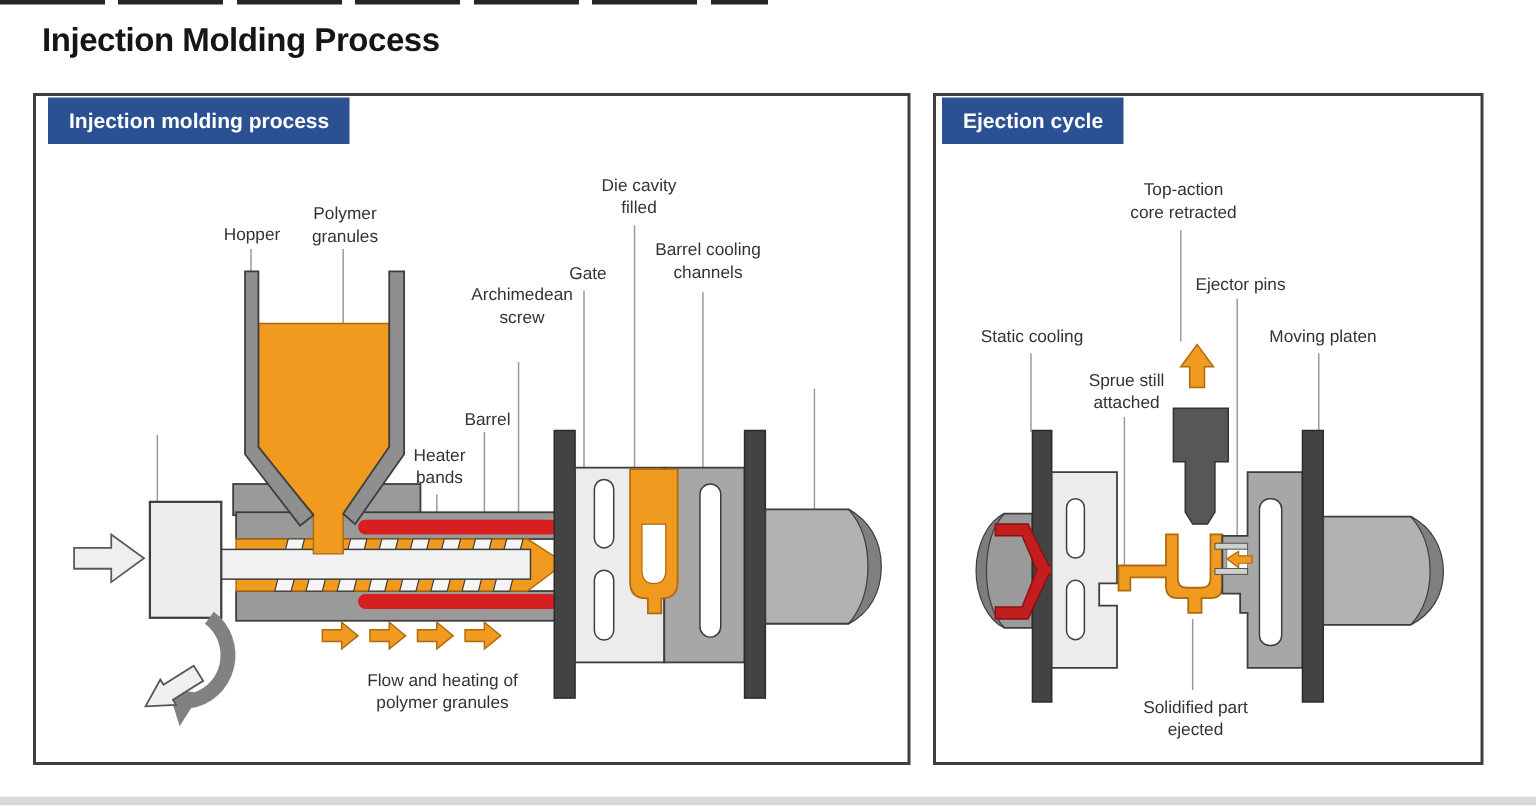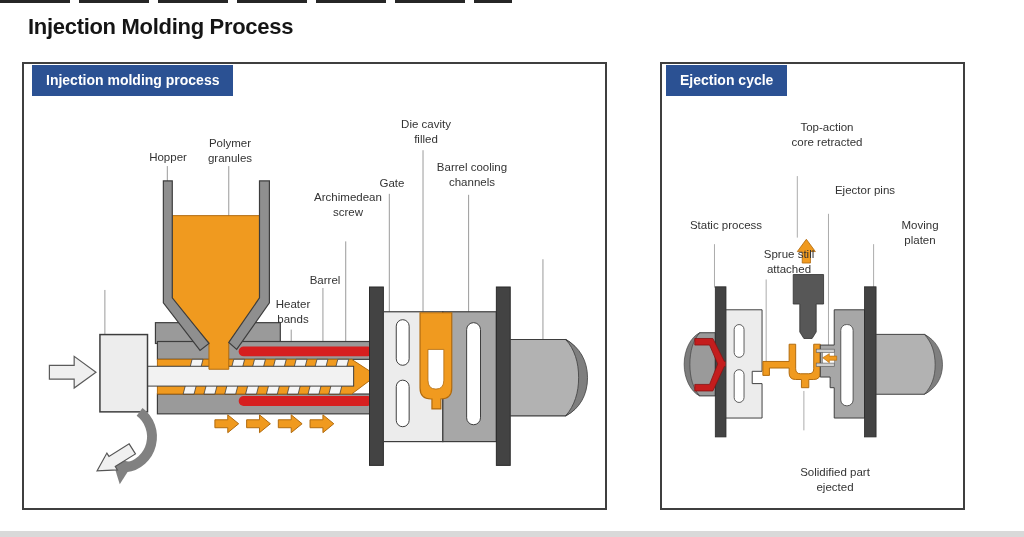--- a/index.html
+++ b/index.html
@@ -16,21 +16,21 @@
   }
   .page-title{
     position:absolute;left:28px;top:14px;
     font-size:22px;font-weight:bold;color:#151515;letter-spacing:-0.3px;
   }
   .panel{
     position:absolute;top:62px;height:448px;border:2px solid #3f3f3f;
     background:#fff;box-sizing:border-box;
   }
   .panel-left{left:22px;width:585px;}
-  .panel-right{left:660px;width:305px;}
+  .panel-right{left:622px;width:367px;}
   .panel-header{
     position:absolute;top:1px;left:8px;height:31px;background:#2b5193;
     color:#fff;font-size:14px;font-weight:bold;line-height:31px;
     padding:0 14px;white-space:nowrap;
   }
   .panel-right .panel-header{left:4px;}
   .diagram-svg{position:absolute;left:0;top:0;width:100%;height:100%;}
   .lbl{
     position:absolute;transform:translateX(-50%);
     font-size:11.5px;line-height:1.32;color:#333;text-align:center;
@@ -134,20 +134,22 @@
   <div class="lbl" style="left:269px;top:233px">Heater
 bands</div>
   <div class="lbl" style="left:301px;top:209px">Barrel</div>
   <div class="lbl" style="left:324px;top:126px">Archimedean
 screw</div>
   <div class="lbl" style="left:368px;top:112px">Gate</div>
   <div class="lbl" style="left:402px;top:53px">Die cavity
 filled</div>
   <div class="lbl" style="left:448px;top:96px">Barrel cooling
 channels</div>
+  <div class="lbl" style="left:271px;top:383px">Flow and heating of
+polymer granules</div>
 </div>
 
 <div class="panel panel-right">
   <svg class="diagram-svg" viewBox="0 0 367 448">
 
     <g stroke="#999" stroke-width="1">
       <line x1="165" y1="90" x2="165" y2="165"></line>
       <line x1="203" y1="136" x2="203" y2="297"></line>
       <line x1="64" y1="173" x2="64" y2="226"></line>
       <line x1="258" y1="173" x2="258" y2="226"></line>
@@ -192,21 +194,21 @@
     <g>
       <path d="M261,283 H320 C333,291 339,304 339,320 C339,336 333,348 320,356 H261 Z" fill="#b2b2b2" stroke="#3d3d3d" stroke-width="1.2"></path>
       <path d="M320,283 c9,10 13,22 13,37 c0,15 -4,26 -13,36 c14,-7 22,-20 22,-36 c0,-16 -8,-30 -22,-37 Z" fill="#7f7f7f" stroke="#3d3d3d" stroke-width="0.8"></path>
     </g>
   </svg>
 
   <div class="panel-header">Ejection cycle</div>
   <div class="lbl" style="left:165px;top:56px">Top-action
 core retracted</div>
   <div class="lbl" style="left:203px;top:119px">Ejector pins</div>
-  <div class="lbl" style="left:64px;top:154px">Static process</div>
+  <div class="lbl" style="left:64px;top:154px">Static cooling</div>
   <div class="lbl" style="left:258px;top:154px">Moving platen</div>
   <div class="lbl" style="left:127px;top:183px">Sprue still
 attached</div>
   <div class="lbl" style="left:173px;top:401px">Solidified part
 ejected</div>
 </div>
 
 <div class="bottom-strip"></div>
 
 </body></html>

